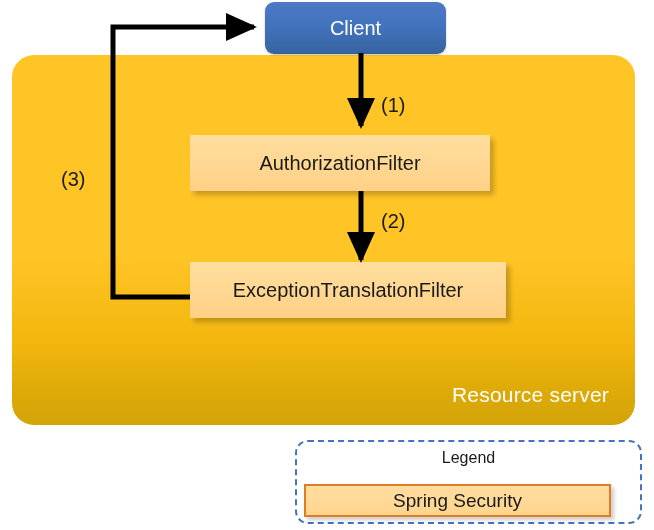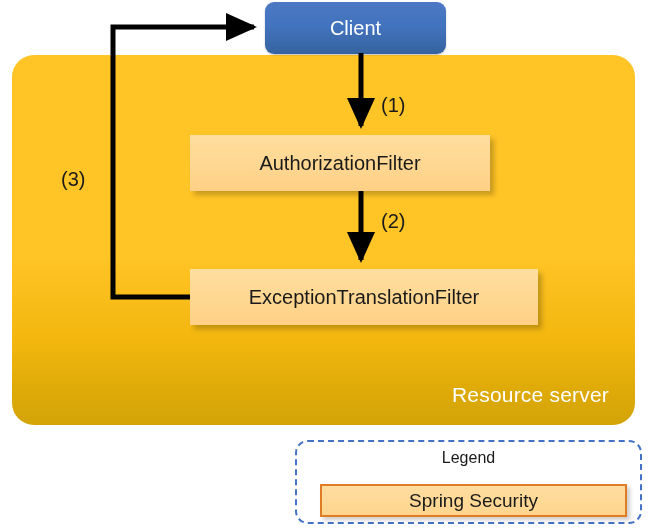--- a/index.html
+++ b/index.html
@@ -70,22 +70,22 @@
     white-space: nowrap;
   }
   #box-authorization-filter {
     left: 190px;
     top: 135px;
     width: 300px;
     height: 56px;
   }
   #box-exception-filter {
     left: 190px;
-    top: 269px;
-    width: 348px;
+    top: 262px;
+    width: 316px;
     height: 56px;
   }
 
   
   .arrow-layer {
     position: absolute;
     left: 0;
     top: 0;
     width: 654px;
     height: 530px;
@@ -118,21 +118,21 @@
     position: absolute;
     left: 0;
     right: 0;
     top: 7px;
     text-align: center;
     font-size: 16px;
     color: #1a1a1a;
   }
   .legend-swatch {
     position: absolute;
-    left: 23px;
+    left: 7px;
     top: 42px;
     width: 303px;
     height: 29px;
     background: linear-gradient(to bottom, #FFDDA0 0%, #FFD58D 100%);
     border: 2px solid #E07B26;
     box-shadow: 3px 3px 4px rgba(0,0,0,0.2);
     display: flex;
     align-items: center;
     justify-content: center;
   }

